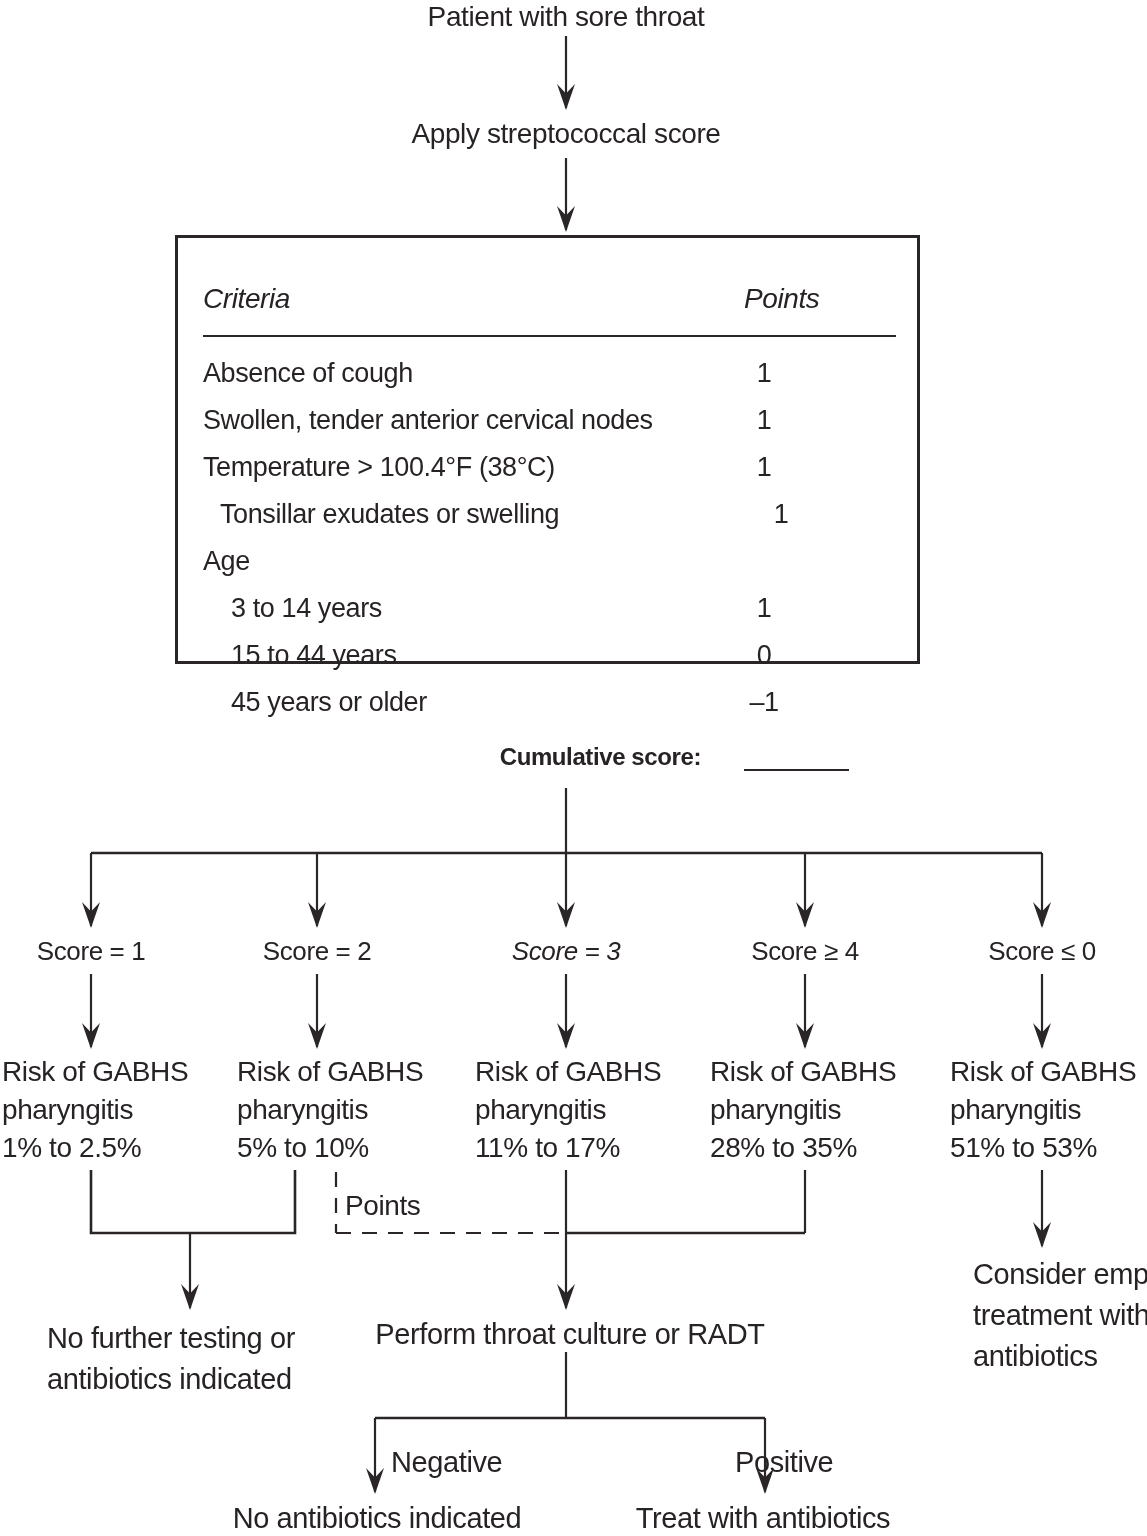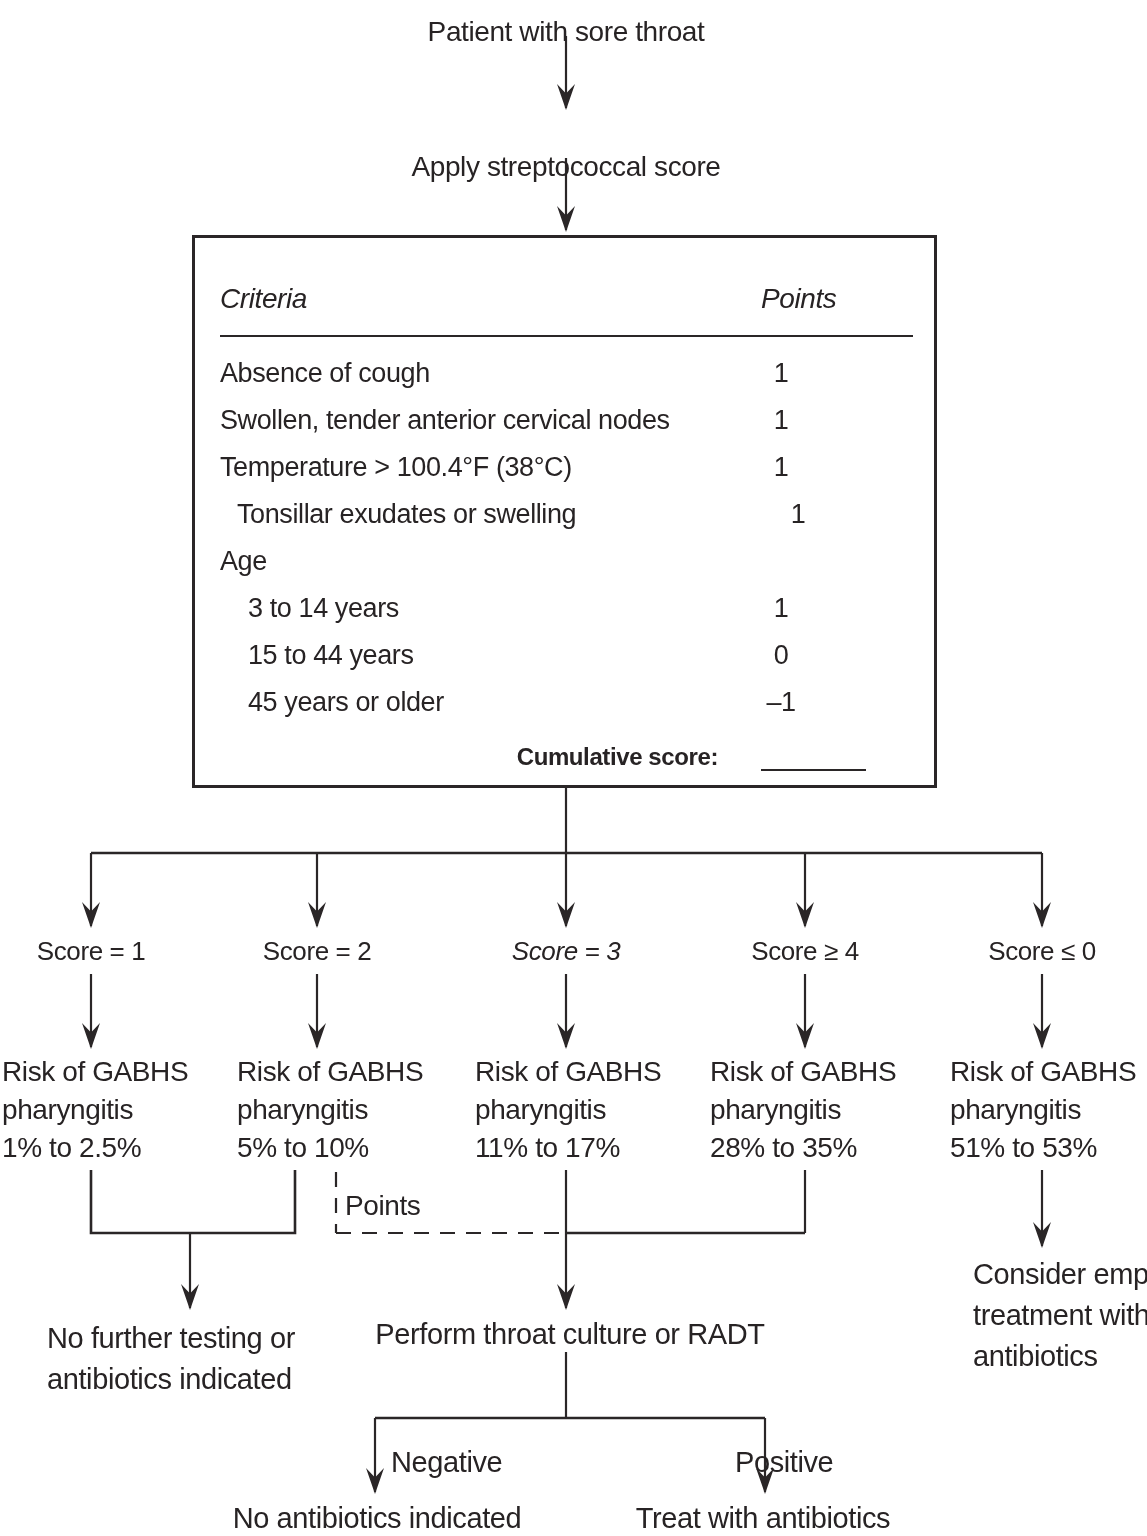--- a/index.html
+++ b/index.html
@@ -14,25 +14,25 @@
   }
   svg.connectors{position:absolute;left:0;top:0;z-index:0;pointer-events:none;}
   svg.connectors path{stroke:#2a2627;fill:none;}
   .ln{stroke-width:2.2px;}
   .ln-thick{stroke-width:2.6px;}
   .dash{stroke-width:2.2px;stroke-dasharray:15 11;}
   #arr path{fill:#2a2627;stroke:none;}
 
   .t{position:absolute;white-space:nowrap;z-index:1;}
   .ctr{text-align:center;}
-  .title{left:366px;top:16px;width:400px;font-size:28px;}
-  .apply{left:341px;top:118px;width:450px;font-size:28px;margin-top:33px;}
+  .title{left:366px;top:1px;width:400px;font-size:28px;}
+  .apply{left:341px;top:118px;width:450px;font-size:28px;}
 
   .scorebox{
-    position:absolute;left:192px;top:235px;width:745px;height:553px;
+    position:absolute;left:175px;top:235px;width:745px;height:429px;
     border:3px solid #2a2627;box-sizing:border-box;z-index:1;
   }
   .scorebox .hd{position:absolute;top:45px;font-size:28px;font-style:italic;white-space:nowrap;}
   .hd-criteria{left:25px;}
   .hd-points{left:566px;}
   .hdrule{position:absolute;left:25px;top:97px;width:693px;border-bottom:2.5px solid #2a2627;}
   .trow{position:absolute;left:0;width:100%;height:30px;font-size:27px;}
   .trow .lbl{position:absolute;left:25px;top:0;white-space:nowrap;}
   .trow.indent .lbl{left:53px;}
   .trow .pts{position:absolute;left:556px;top:0;width:60px;text-align:center;}

